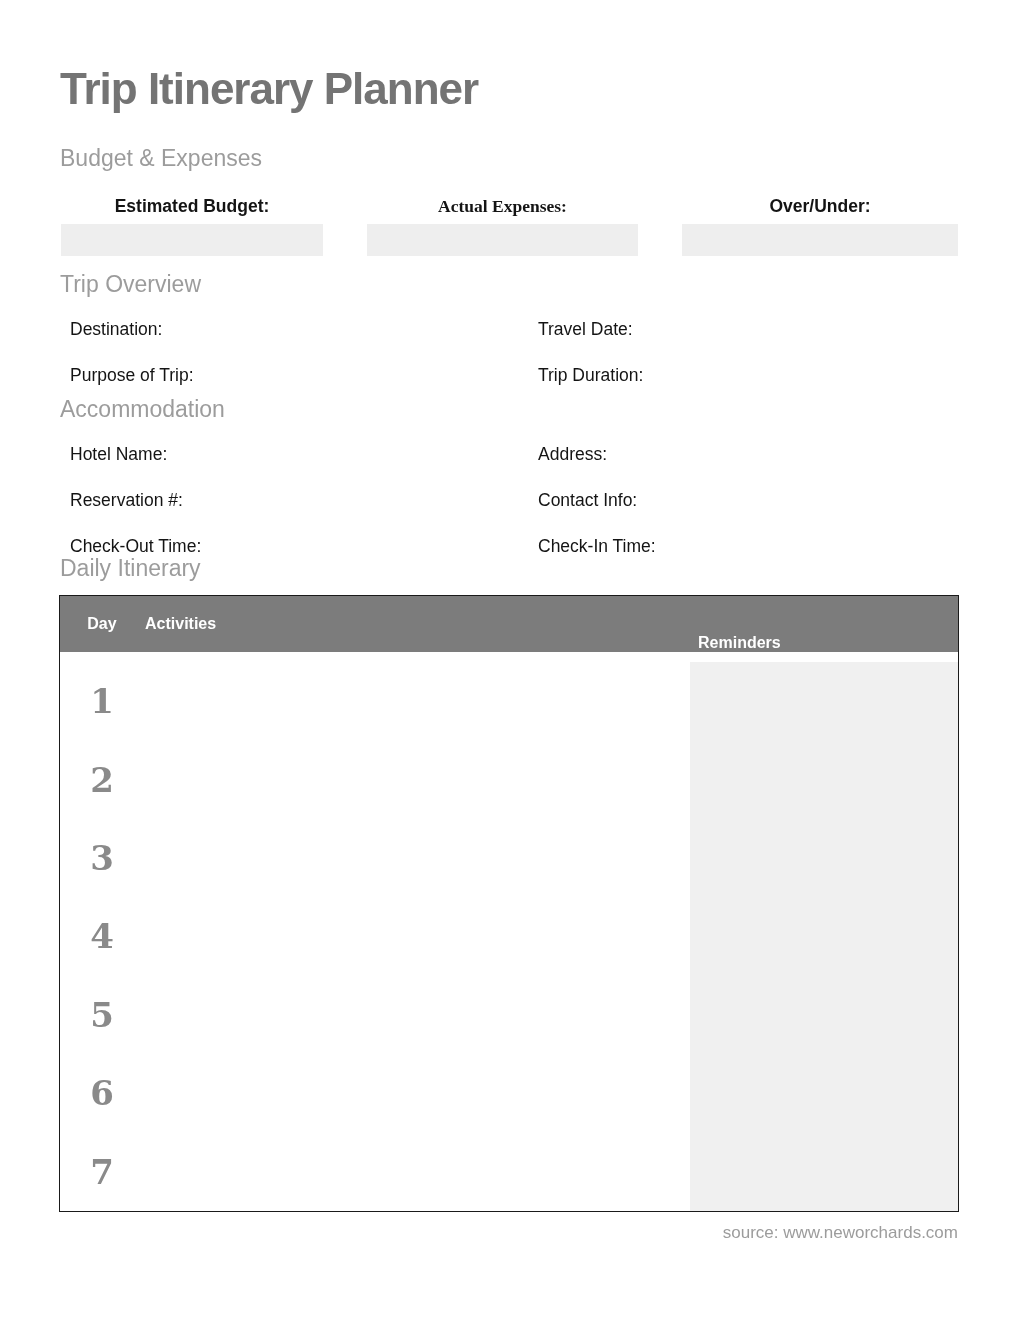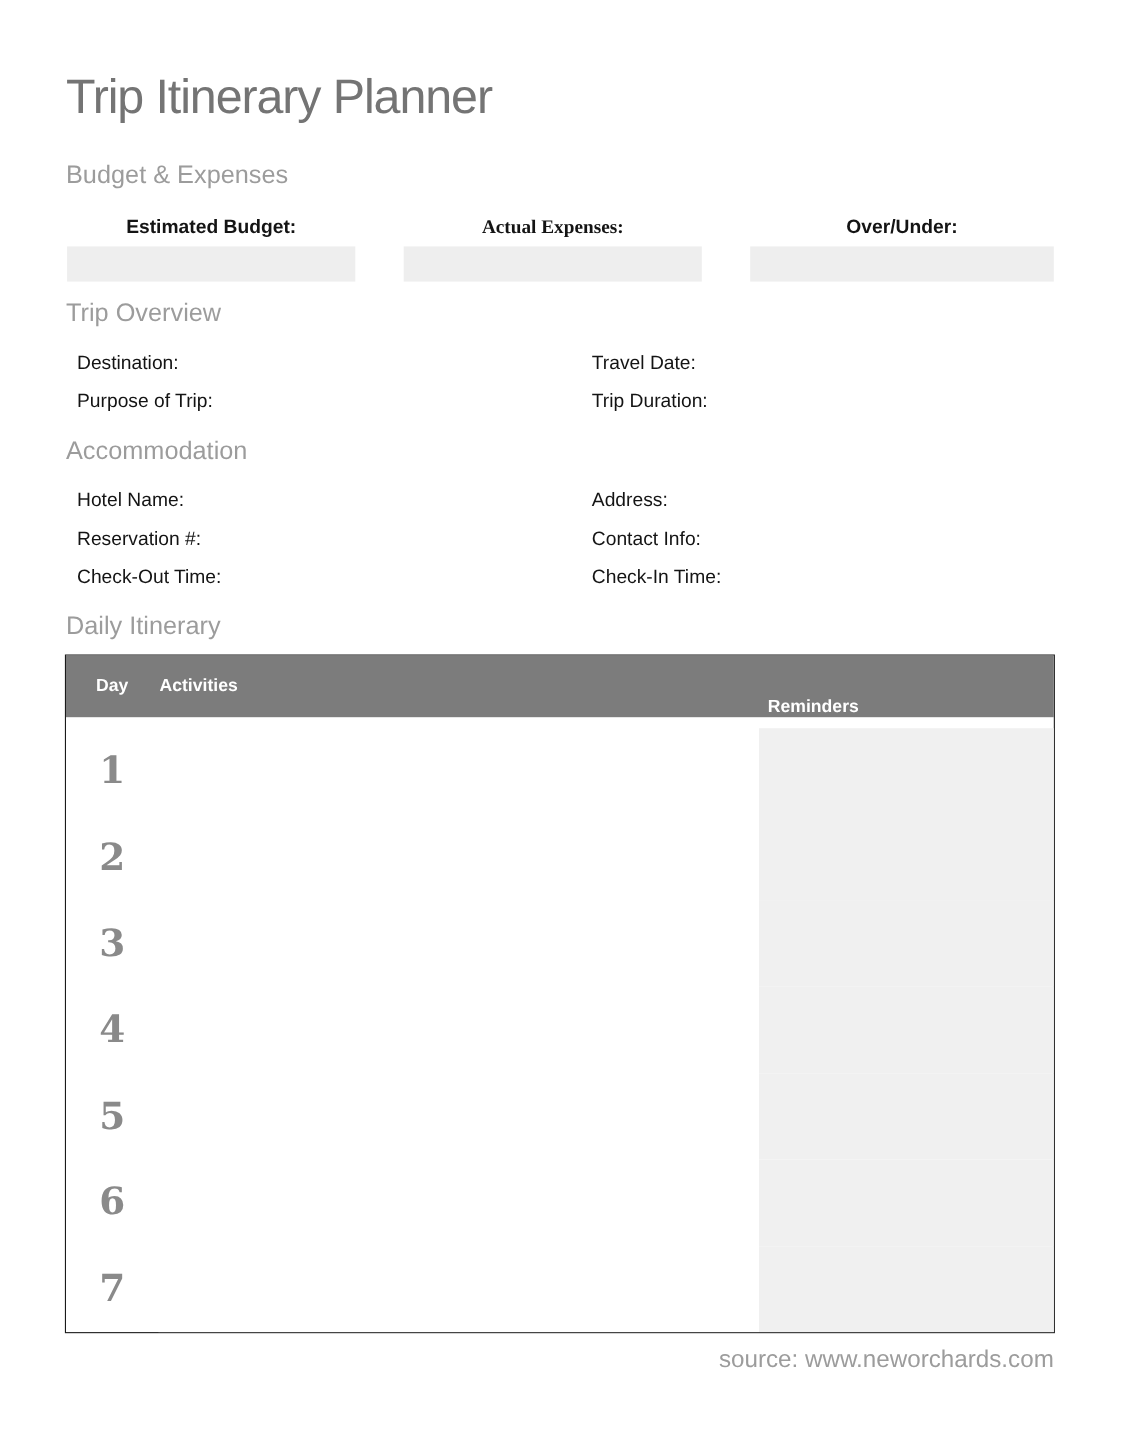--- a/index.html
+++ b/index.html
@@ -18,21 +18,21 @@
   html,body{background:#ffffff;}
   body{
     width:1020px;height:1320px;
     font-family:"Liberation Sans",sans-serif;
     position:relative;overflow:hidden;
   }
   .page{position:absolute;inset:0;background:#ffffff;}
 
   .doc-title{
     position:absolute;left:60px;top:64px;
-    font-size:44px;font-weight:normal;letter-spacing:-1px;
+    font-size:44px;font-weight:bold;letter-spacing:-1px;
     color:var(--title-color);white-space:nowrap;
   }
   .section-heading{
     position:absolute;left:60px;
     font-size:23px;font-weight:400;
     color:var(--section-heading-color);white-space:nowrap;
   }
   .h-budget{top:145px;}
   .h-overview{top:271px;}
   .h-accommodation{top:396px;}
@@ -49,21 +49,21 @@
     margin-top:7px;height:32px;width:100%;
     background:var(--field-box-bg);
   }
   .bf-0{left:61px;width:262px;}
   .bf-1{left:367px;width:271px;font-family:Liberation Serif, serif;}
   .bf-2{left:682px;width:276px;}
 
   .label-grid{
     position:absolute;left:70px;width:890px;
     display:grid;grid-template-columns:468px 1fr;
-    row-gap:15px;
+    row-gap:26px;
   }
   .lg-overview{top:319px;}
   .lg-accommodation{top:444px;}
   .label-grid span{
     font-size:17.5px;line-height:20px;color:var(--label-color);
     white-space:nowrap;
   }
 
   .itinerary-table{
     position:absolute;left:59px;top:595px;width:900px;height:617px;
@@ -89,21 +89,21 @@
   .cell-day{
     display:flex;align-items:center;justify-content:center;
     font-family:"DejaVu Serif",serif;font-weight:600;
     font-size:34px;color:var(--day-numeral-color);
   }
   .cell-activities{background:#ffffff;}
   .cell-reminders{background:var(--reminders-col-bg);}
 
   .source-line{
     position:absolute;right:62px;top:1223px;
-    font-size:22px;color:var(--footer-color);white-space:nowrap;margin-left:36px;
+    font-size:17px;color:var(--footer-color);white-space:nowrap;margin-left:36px;
   }
 </style>
 </head>
 <body>
 
 <div class="page">
 
   <div class="doc-title">Trip Itinerary Planner</div>
 
   <div class="section-heading h-budget">Budget &amp; Expenses</div>

